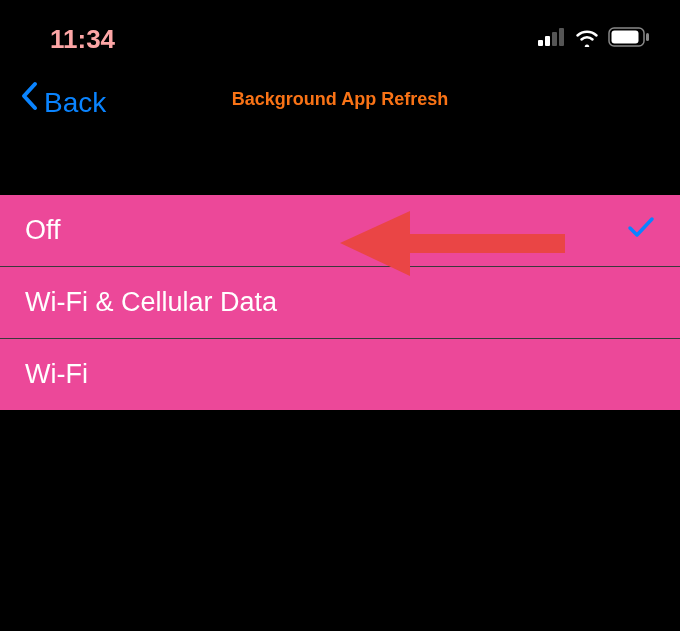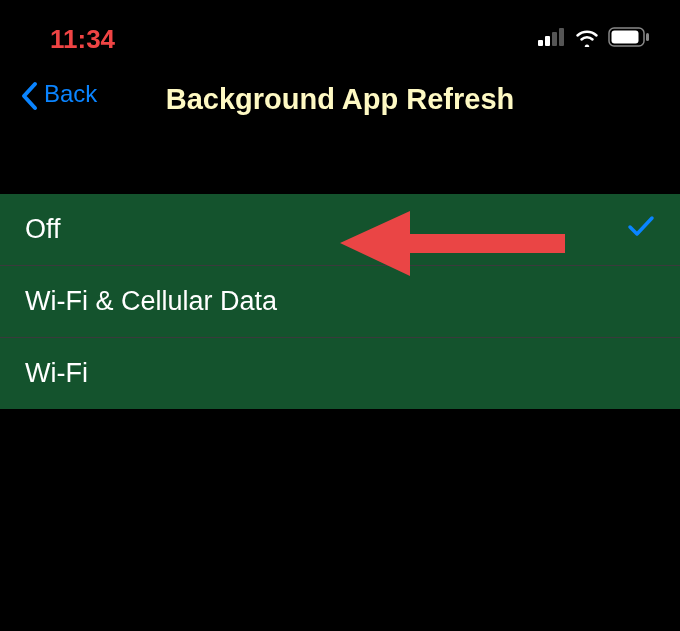--- a/index.html
+++ b/index.html
@@ -19,59 +19,59 @@
     .status-bar {
       display: flex;
       justify-content: space-between;
       align-items: center;
       padding: 18px 30px 0 50px;
       height: 60px;
     }
     .status-time {
       font-size: 26px;
       font-weight: 600;
-      color: #ef4444;
+      color: #fca5a5;
     }
     .status-icons {
       display: flex;
       align-items: center;
       gap: 8px;
     }
     .nav-bar {
       display: flex;
       align-items: center;
       padding: 20px 20px 28px 18px;
       position: relative;
     }
     .back-button {
       display: flex;
-      align-items: flex-start;
+      align-items: flex-end;
       gap: 4px;
       color: #0a84ff;
-      font-size: 24px;
+      font-size: 28px;
       font-weight: 400;
       cursor: pointer;
       z-index: 2;
     }
     .page-title {
       position: absolute;
       left: 0;
       right: 0;
       text-align: center;
-      font-size: 29px;
+      font-size: 18px;
       font-weight: 600;
-      color: #fef9c3;
+      color: #f97316;
       pointer-events: none;
     }
     .spacer {
       height: 48px;
       background: #000;
     }
     .options-list {
-      background: #14532d;
+      background: #ec4899;
     }
     .option-row {
       display: flex;
       justify-content: space-between;
       align-items: center;
       padding: 20px 25px;
       border-bottom: 1px solid #3a3a3c;
       cursor: pointer;
       font-size: 27px;
       font-weight: 400;

